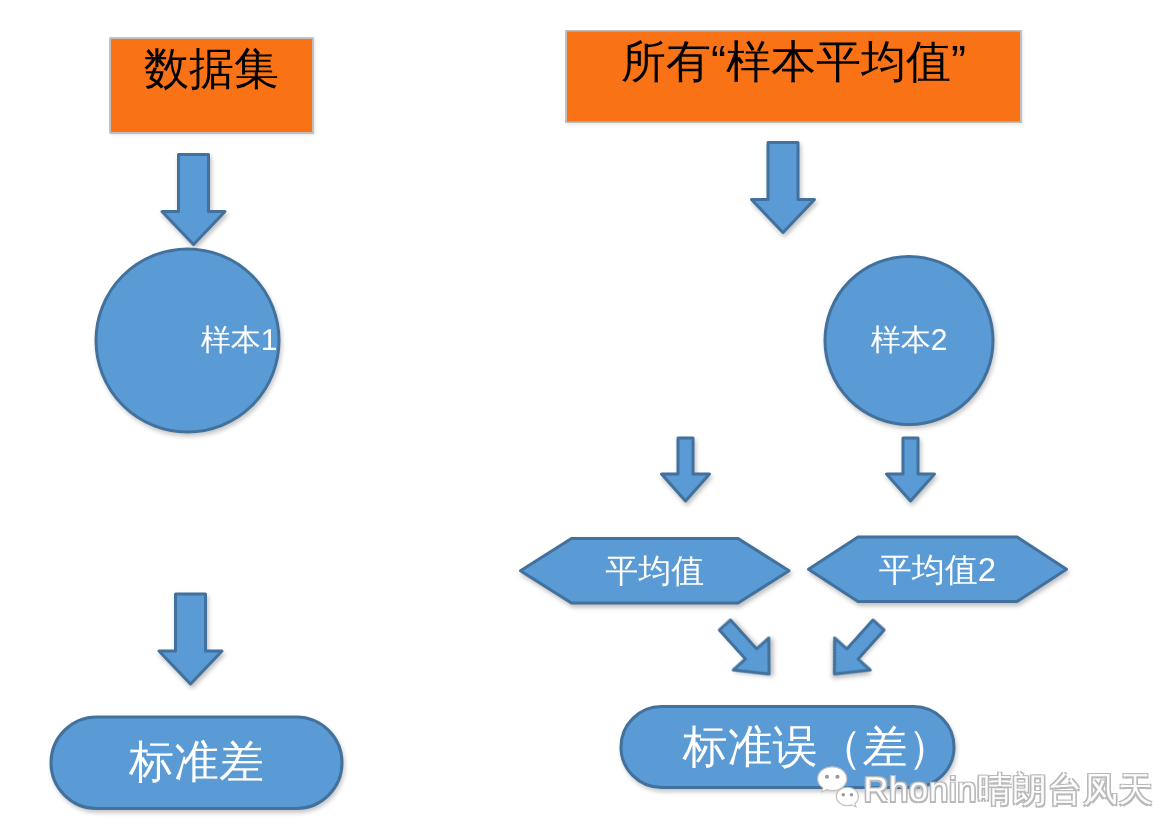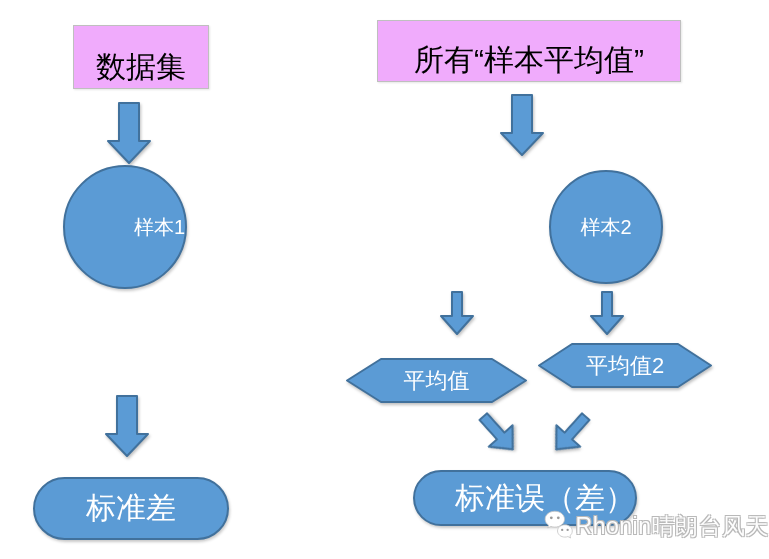--- a/index.html
+++ b/index.html
@@ -6,24 +6,24 @@
   #stage{
     position:relative;
     width:769px;height:559px;
     background:#fff;
     overflow:hidden;
     font-family:"Liberation Sans", sans-serif;
   }
   .abs{position:absolute;}
   
   .label-box{
-    background:#f0abfc;
+    background:#f97316;
     border:1px solid var(--box-border,#BFBFBF);
     box-shadow:1px 1px 2px rgba(0,0,0,0.10);
-    display:flex;align-items:flex-end;justify-content:center;
+    display:flex;align-items:flex-start;justify-content:center;
     color:var(--box-text,#000);
     font-size:30px;
     white-space:nowrap;
   }
   
   .circle{
     border-radius:50%;
     background:var(--shape-fill,#5B9BD5);
     border:2px solid var(--shape-border,#41719C);
     box-shadow:1px 2px 3px rgba(0,0,0,0.22);
@@ -116,21 +116,21 @@
 
   <div class="abs" style="left:345px;top:357px;width:183px;height:47px;">
     <svg class="shape-svg" width="183" height="47" viewBox="0 0 183 47">
       <polygon points="2,23.5 36,2 147,2 181,23.5 147,45 36,45"></polygon>
     </svg>
     <div class="abs hex-label" style="left:0;top:0;width:183px;height:47px;">
       <span>平均值</span>
     </div>
   </div>
 
-  <div class="abs" style="left:537px;top:342px;width:176px;height:47px;">
+  <div class="abs" style="left:537px;top:356px;width:176px;height:47px;">
     <svg class="shape-svg" width="176" height="47" viewBox="0 0 176 47">
       <polygon points="2,23.5 35,2 141,2 174,23.5 141,45 35,45"></polygon>
     </svg>
     <div class="abs hex-label" style="left:0;top:0;width:176px;height:47px;">
       <span>平均值2</span>
     </div>
   </div>
 
   <svg class="abs shape-svg rot-l" style="left:480px;top:409px;" width="36" height="48" viewBox="0 0 36 48">
     <polygon points="13,2 23,2 23,28 34,28 18,46 2,28 13,28"></polygon>

